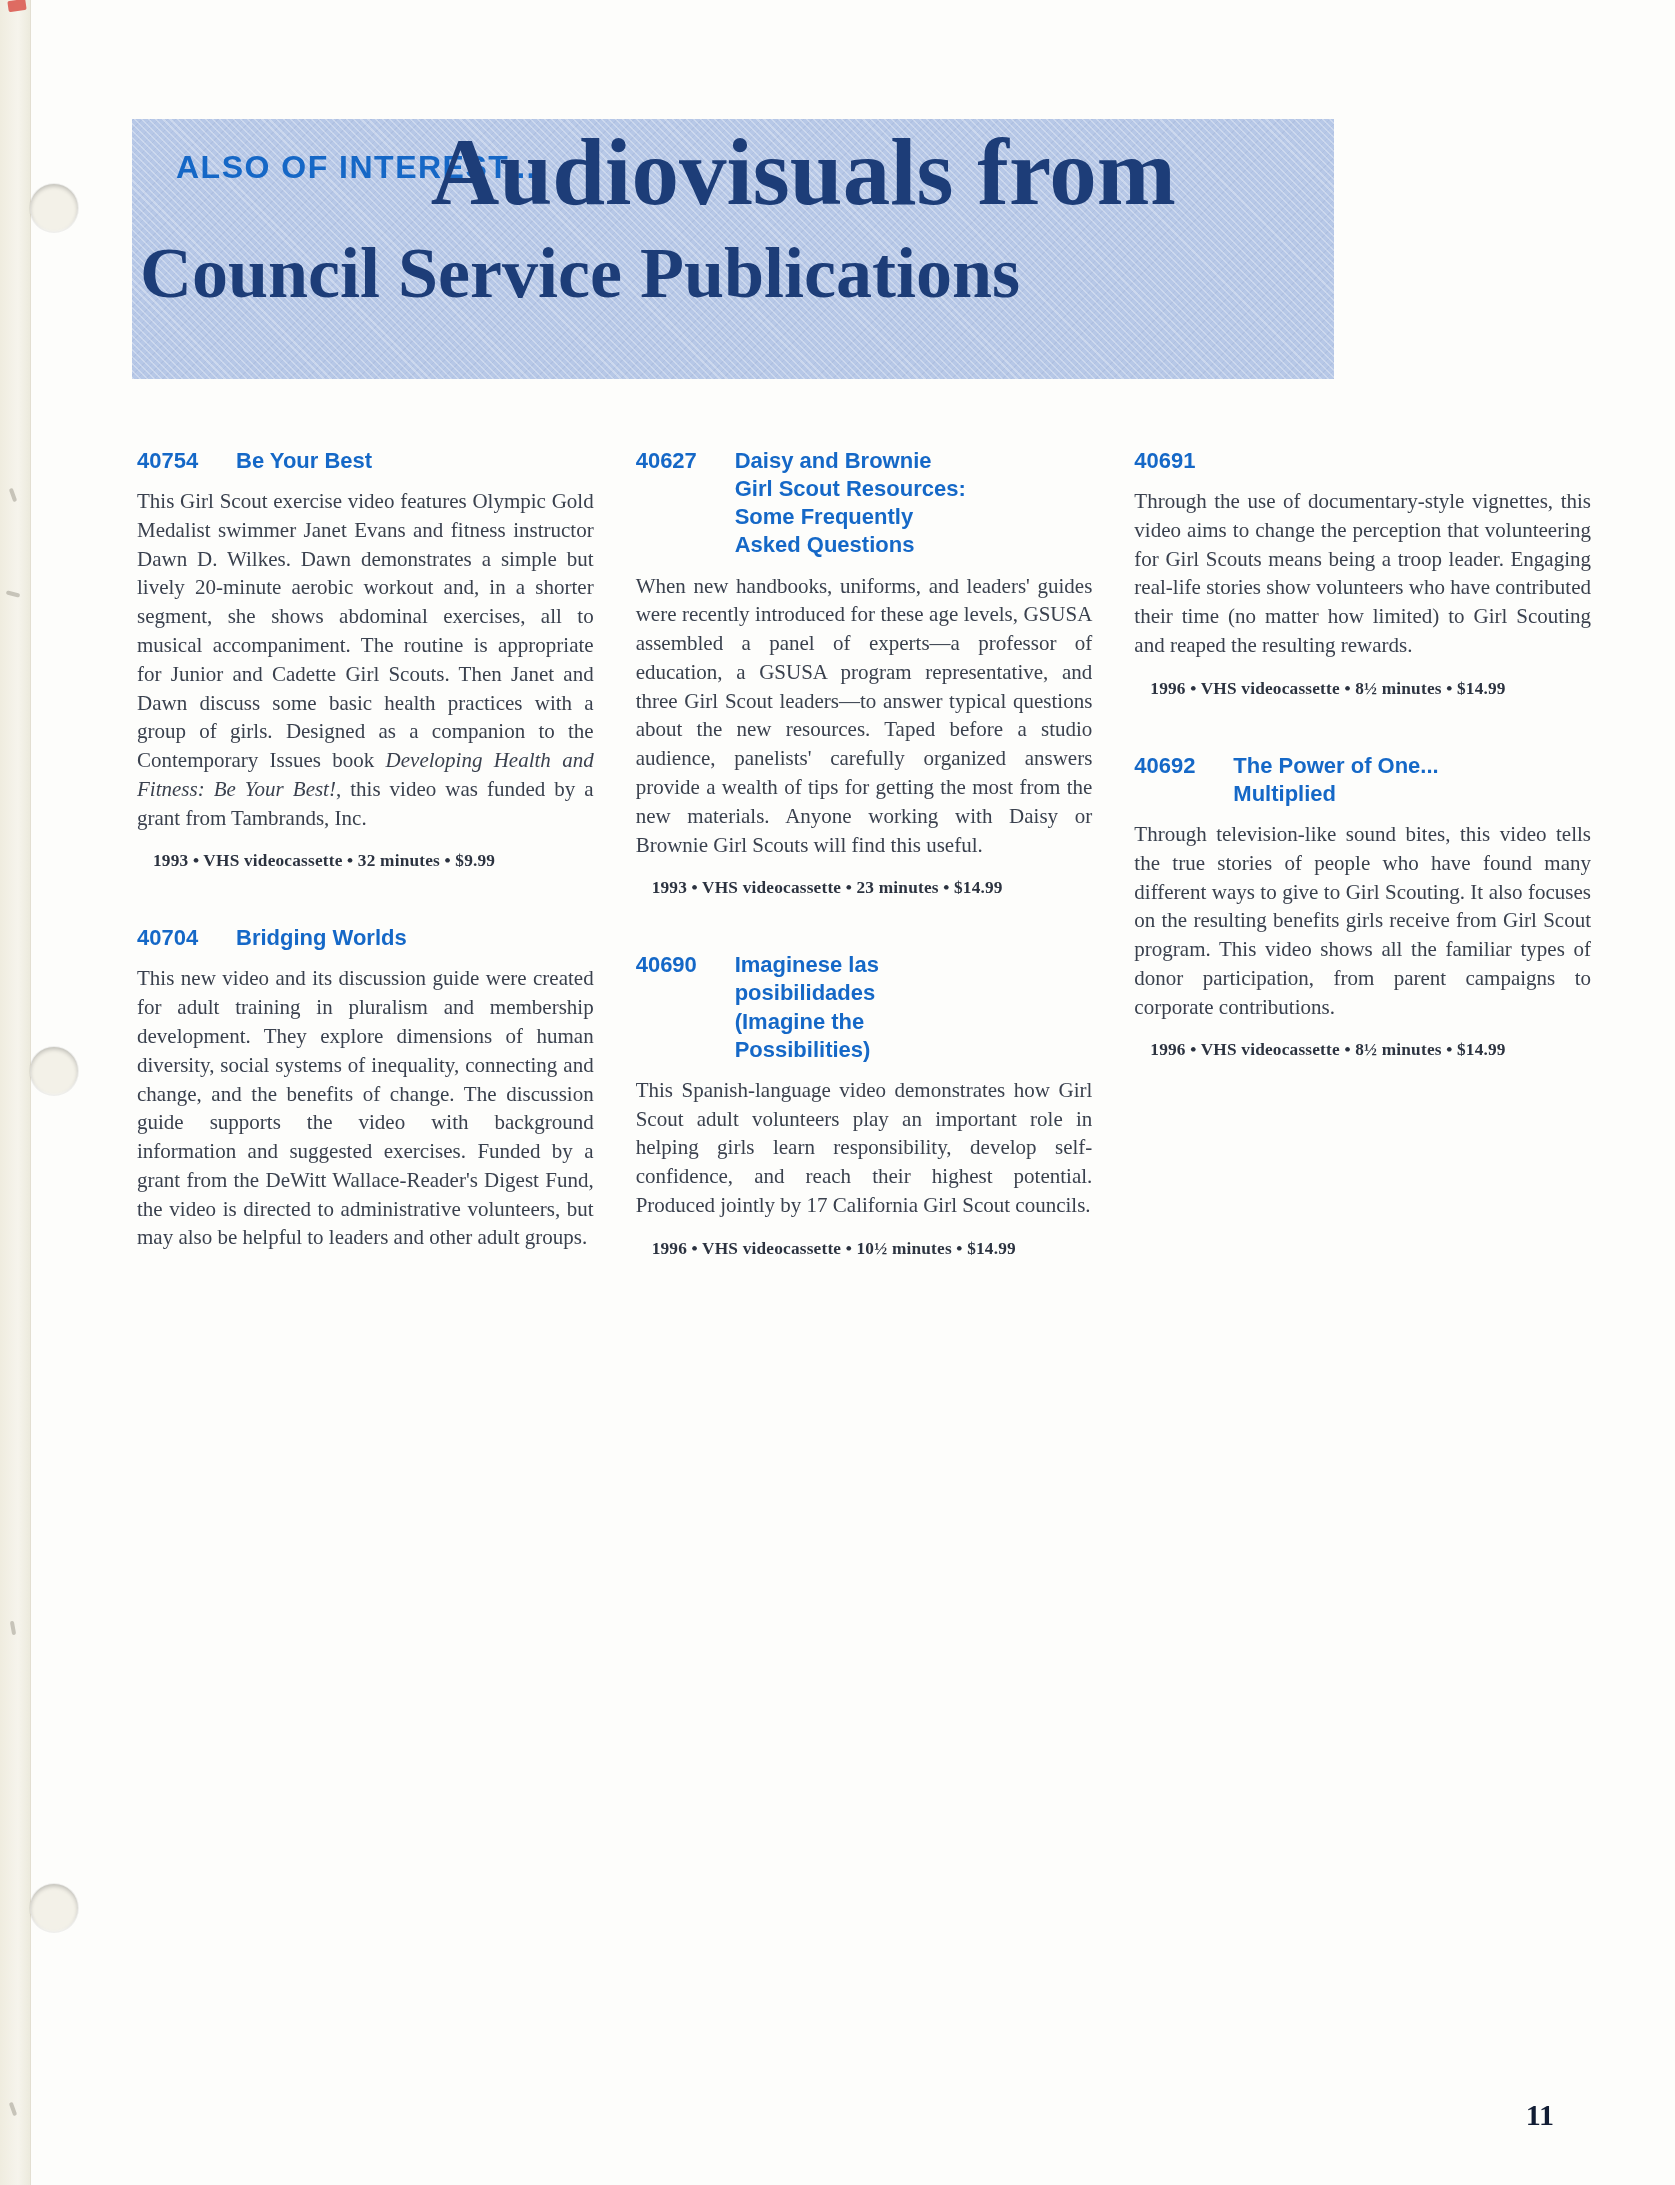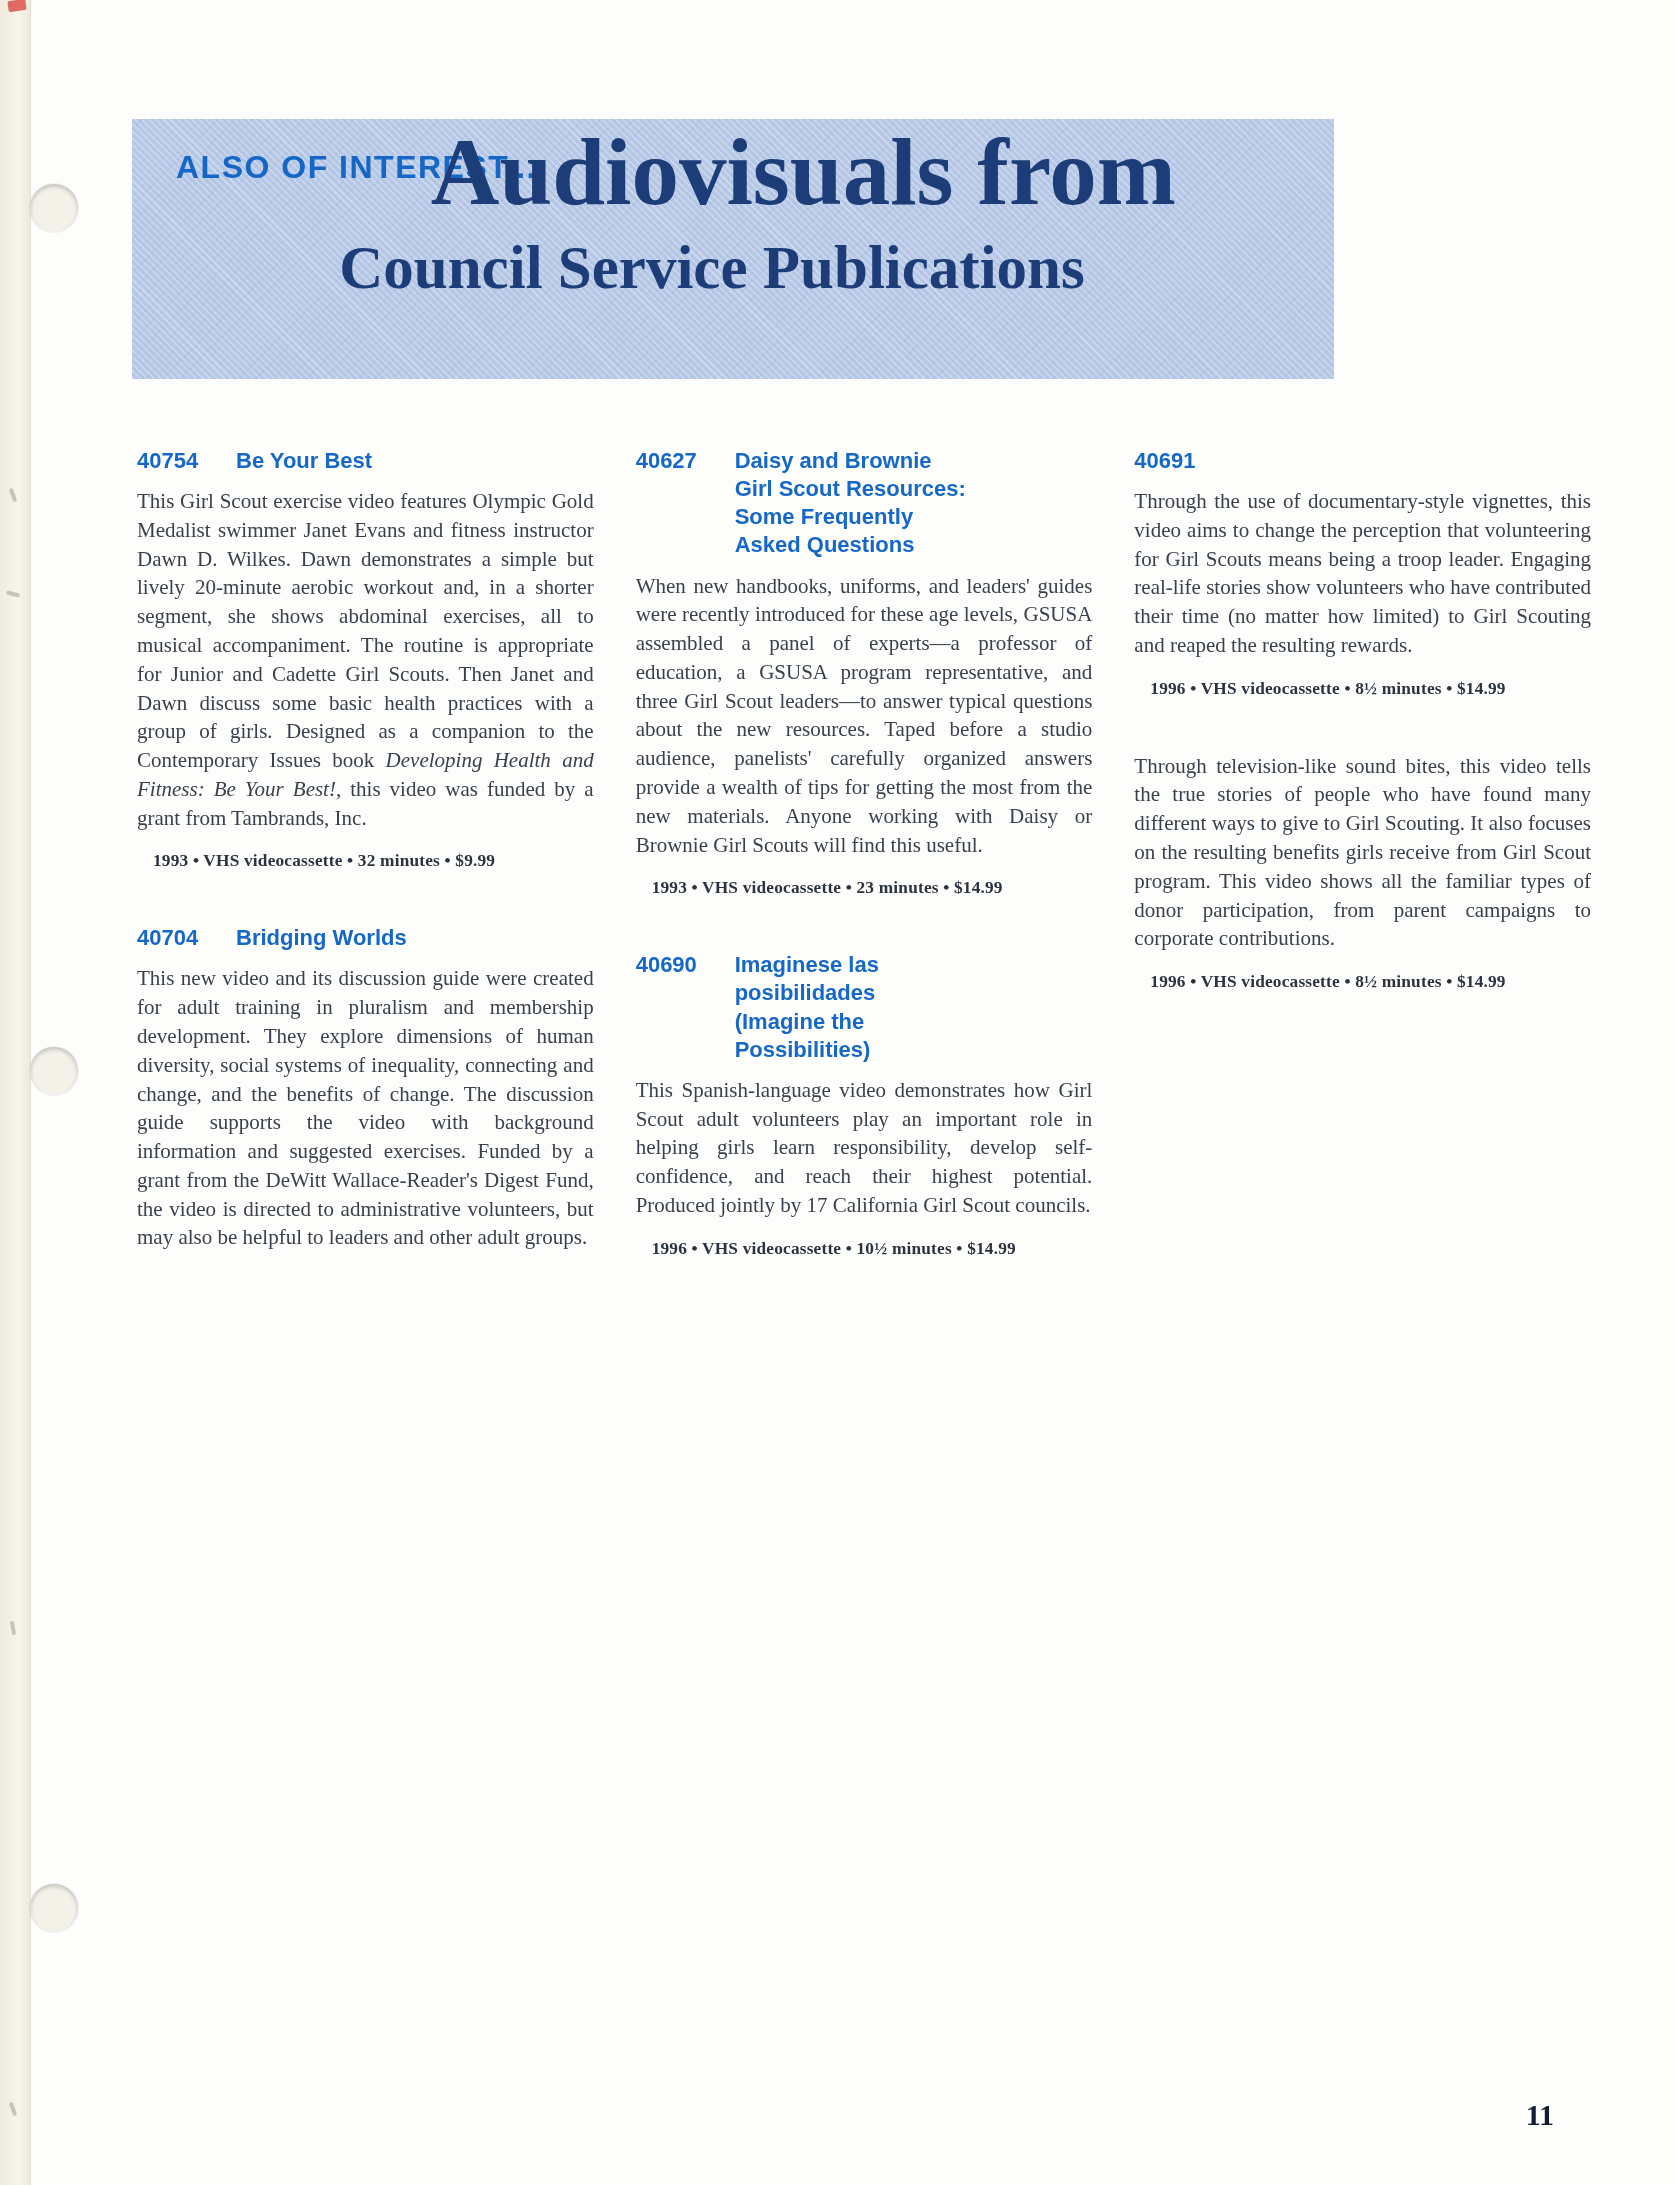--- a/index.html
+++ b/index.html
@@ -47,23 +47,23 @@
     position:absolute;left:44px;top:30px;
     font-family:"Liberation Sans", sans-serif;font-weight:700;
     font-size:32px;letter-spacing:1.5px;color:#1567c6;
   }
   .banner-title-1{
     position:absolute;right:158px;top:4px;
     font-family:"Liberation Serif", serif;font-weight:600;
     font-size:95px;line-height:1.05;color:#1d3d78;white-space:nowrap;
   }
   .banner-title-2{
-    position:absolute;left:8px;right:50px;top:117px;text-align:center;
+    position:absolute;left:8px;right:50px;top:117px;
     font-family:"Liberation Serif", serif;font-weight:600;
-    font-size:61px;line-height:1.05;color:#1d3d78;white-space:nowrap;
+    font-size:72px;line-height:1.05;color:#1d3d78;white-space:nowrap;
   }
 
   
   .columns{
     position:absolute;left:137px;top:447px;right:84px;
     display:grid;grid-template-columns:1fr 1fr 1fr;column-gap:42px;
     align-items:start;
   }
   .entry{margin:0 0 50px 0;}
   .entry-heading{
@@ -153,20 +153,25 @@
     </section>
   <section class="column">
       <article class="entry">
         <h3 class="entry-heading">
           <span class="code">40691</span>
         </h3>
         <p class="body"><span>Through the use of documentary-style vignettes, this video aims to change the perception that volunteering for Girl Scouts means being a troop leader. Engaging real-life stories show volunteers who have contributed their time (no matter how limited) to Girl Scouting and reaped the resulting rewards.</span></p>
         <p class="meta">1996 • VHS videocassette • 8½ minutes • $14.99</p>
       </article>
       <article class="entry">
+        <h3 class="entry-heading">
+          <span class="code">40692</span>
+          <span class="title">The Power of One...
+Multiplied</span>
+        </h3>
         <p class="body"><span>Through television-like sound bites, this video tells the true stories of people who have found many different ways to give to Girl Scouting. It also focuses on the resulting benefits girls receive from Girl Scout program. This video shows all the familiar types of donor participation, from parent campaigns to corporate contributions.</span></p>
         <p class="meta">1996 • VHS videocassette • 8½ minutes • $14.99</p>
       </article>
     </section>
 </main>
 
 <div class="page-number">11</div>
 
 
 </body></html>

